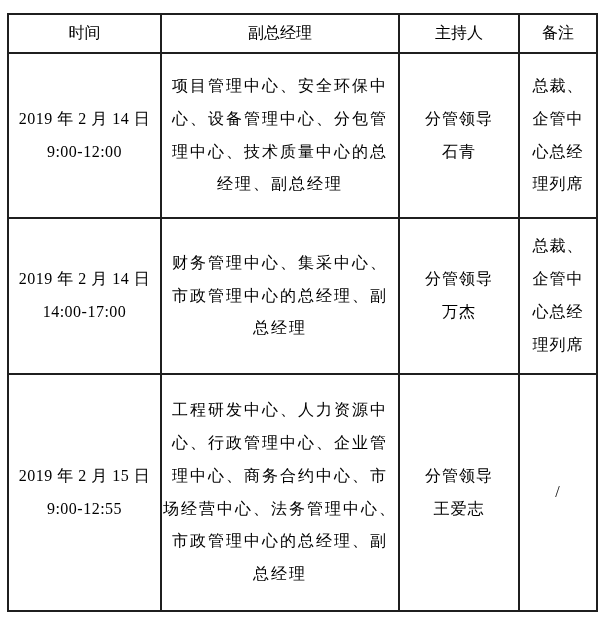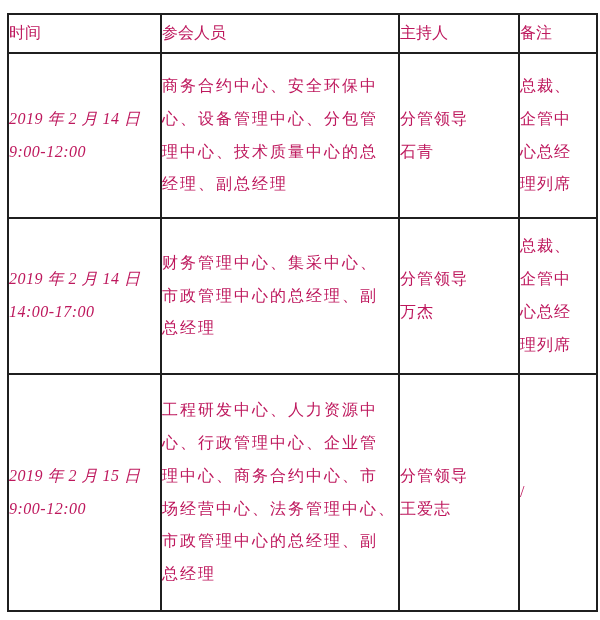--- a/index.html
+++ b/index.html
@@ -20,44 +20,44 @@
     color: #262626;
   }
   table.schedule {
     border-collapse: collapse;
     table-layout: fixed;
     width: 589px;
     height: 597px;
   }
   table.schedule td, table.schedule th {
     border: 2px solid #1f1f1f;
+    text-align: center;
     vertical-align: middle;
     font-size: 16px;
     font-weight: normal;
-    color: #be185d;
+    color: #000000;
     padding: 0;
     overflow: hidden;
   }
   col.c-time { width: 153px; }
   col.c-participants { width: 238px; }
   col.c-host { width: 120px; }
   col.c-remarks { width: 78px; }
 
   tr.header-row { height: 39px; }
   tr.row-1 { height: 165px; }
   tr.row-2 { height: 156px; }
   tr.row-3 { height: 237px; }
 
   td.multiline {
     white-space: pre-line;
     line-height: 2.05;
   }
   td.time-cell {
     letter-spacing: 0.5px;
-    font-style: italic;
   }
   td.participants-cell {
     letter-spacing: 2px;
     line-height: 2.06;
   }
   td.host-cell {
     letter-spacing: 1px;
     margin-top: 12px;
   }
   td.remarks-cell {
@@ -72,28 +72,28 @@
   <table class="schedule">
     <colgroup>
       <col class="c-time">
       <col class="c-participants">
       <col class="c-host">
       <col class="c-remarks">
     </colgroup>
     <tbody>
       <tr class="header-row">
         <td>时间</td>
-        <td>参会人员</td>
+        <td>副总经理</td>
         <td>主持人</td>
         <td>备注</td>
       </tr>
       <tr class="row-1">
         <td class="multiline time-cell">2019 年 2 月 14 日
 9:00-12:00</td>
-        <td class="multiline participants-cell">商务合约中心、安全环保中
+        <td class="multiline participants-cell">项目管理中心、安全环保中
 心、设备管理中心、分包管
 理中心、技术质量中心的总
 经理、副总经理</td>
         <td class="multiline host-cell">分管领导
 石青</td>
         <td class="multiline remarks-cell">总裁、
 企管中
 心总经
 理列席</td>
       </tr>
@@ -105,21 +105,21 @@
 总经理</td>
         <td class="multiline host-cell">分管领导
 万杰</td>
         <td class="multiline remarks-cell">总裁、
 企管中
 心总经
 理列席</td>
       </tr>
       <tr class="row-3">
         <td class="multiline time-cell">2019 年 2 月 15 日
-9:00-12:00</td>
+9:00-12:55</td>
         <td class="multiline participants-cell">工程研发中心、人力资源中
 心、行政管理中心、企业管
 理中心、商务合约中心、市
 场经营中心、法务管理中心、
 市政管理中心的总经理、副
 总经理</td>
         <td class="multiline host-cell">分管领导
 王爱志</td>
         <td class="multiline remarks-cell">/</td>
       </tr>

